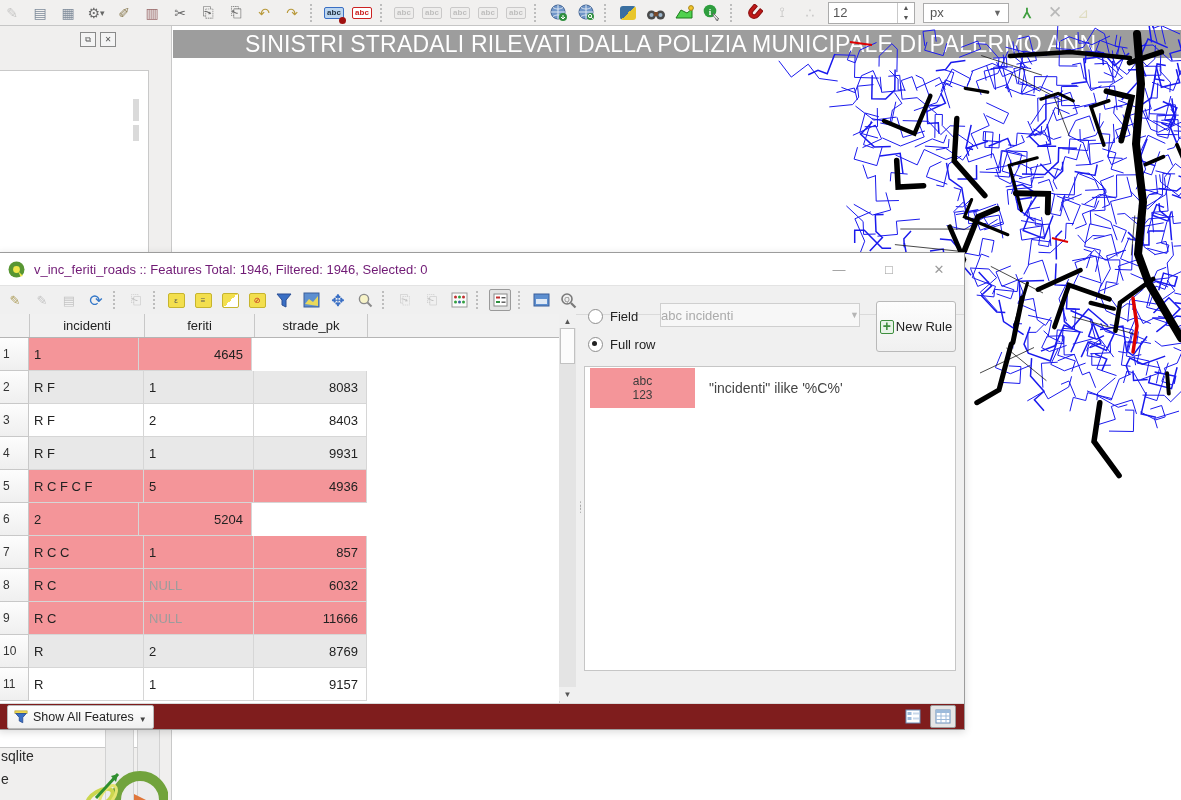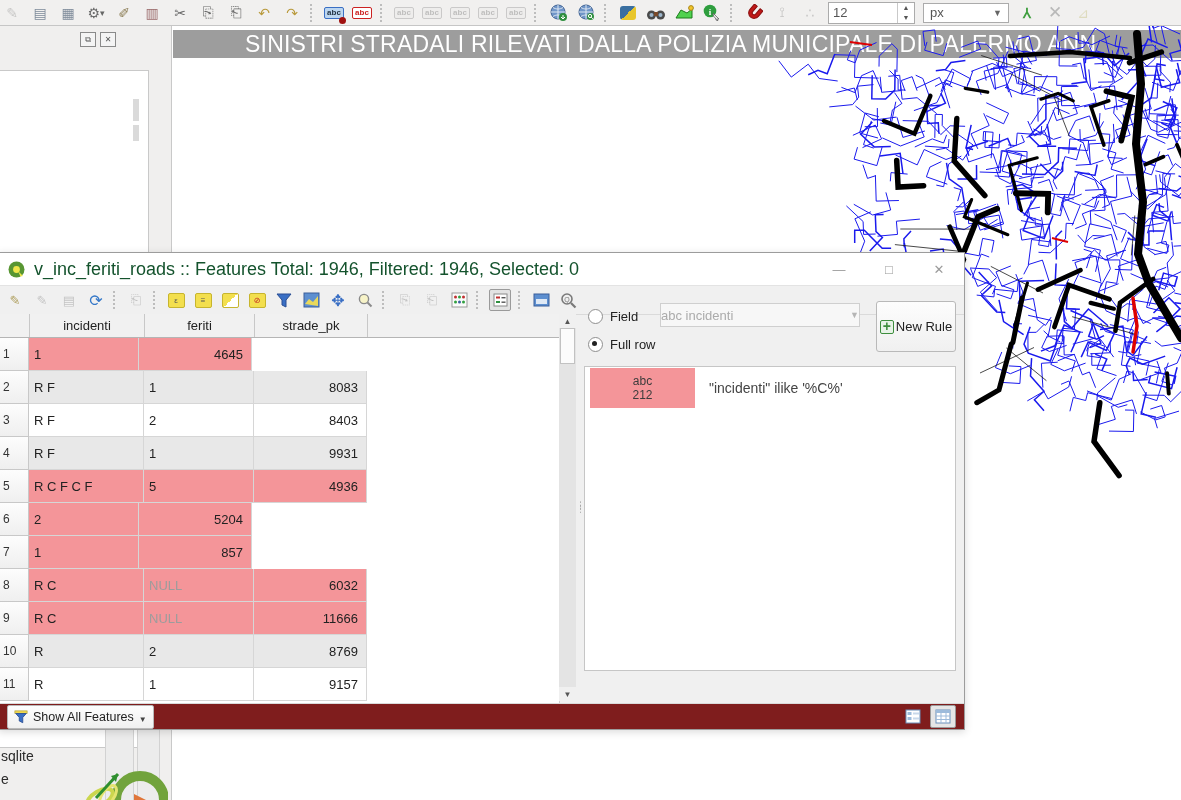--- a/index.html
+++ b/index.html
@@ -43,21 +43,21 @@
   
   .canvas{position:absolute;left:173px;top:26px;width:1008px;height:774px;background:#fff;}
   .banner{position:absolute;left:173px;top:30px;width:1008px;height:28px;background:#9d9d9d;z-index:2;
       color:#fff;font-size:23px;line-height:28px;white-space:nowrap;overflow:hidden;padding-left:72px;box-sizing:border-box;letter-spacing:.2px;}
   #roads{position:absolute;left:700px;top:26px;width:481px;height:774px;z-index:3;pointer-events:none;}
 
   
   .dialog{position:absolute;left:-2px;top:252px;width:967px;height:478px;background:#f0f0f0;
      border:1px solid #9c9c9c;box-sizing:border-box;z-index:10;box-shadow:0 2px 8px rgba(0,0,0,.15);}
   .dlg-titlebar{height:32px;background:#fff;display:flex;align-items:center;padding-left:8px;gap:8px;border-bottom:1px solid #e3e3e3;}
-  .dlg-title{color:#14532d;font-size:18px;flex:1;white-space:nowrap;overflow:hidden;}
+  .dlg-title{color:#701a75;font-size:13px;flex:1;white-space:nowrap;overflow:hidden;}
   .winbtns{display:flex;height:100%;}
   .winbtn{width:50px;display:flex;align-items:center;justify-content:center;color:#9b9b9b;font-size:13px;}
   .dlg-toolbar{height:28px;background:#f0f0f0;display:flex;align-items:center;gap:7px;padding-left:6px;border-bottom:1px solid #dadada;}
   .ai{width:20px;height:20px;display:inline-flex;align-items:center;justify-content:center;font-size:13px;color:#666;}
   .ysq{width:15px;height:13px;background:#f3df4e;border:1px solid #c7b52e;border-radius:2px;font-size:8px;color:#555;
        display:flex;align-items:center;justify-content:center;}
   .pressed{border:1px solid #9a9a9a;background:#e3e3e3;border-radius:2px;}
 
   
   .table-wrap{position:absolute;left:0;top:61px;width:560px;height:391px;background:#fff;border-right:1px solid #cfcfcf;overflow:hidden;}
@@ -768,20 +768,21 @@
         <div class="cell c-fer">5</div>
         <div class="cell c-str num">4936</div>
       </div>
           <div class="trow shade-pink">
         <div class="rownum">6</div>
         <div class="cell c-fer">2</div>
         <div class="cell c-str num">5204</div>
       </div>
           <div class="trow shade-pink">
         <div class="rownum">7</div>
+        <div class="cell c-inc">R C C</div>
         <div class="cell c-fer">1</div>
         <div class="cell c-str num">857</div>
       </div>
           <div class="trow shade-pink">
         <div class="rownum">8</div>
         <div class="cell c-inc">R C</div>
         <div class="cell c-fer null">NULL</div>
         <div class="cell c-str num">6032</div>
       </div>
           <div class="trow shade-pink">
@@ -828,21 +829,21 @@
         <span>New Rule</span>
       </div>
       <div class="radio-row" style="left:4px;top:36px;">
         <span class="radio checked"></span>
         <span class="radio-label">Full row</span>
       </div>
       <div class="rules-box">
         <div class="rule-item">
           <div class="rule-swatch">
             <span>abc</span>
-            <span>212</span>
+            <span>123</span>
           </div>
           <div class="rule-cond">"incidenti" ilike '%C%'</div>
         </div>
       </div>
     </div>
 
     <div class="dlg-footer">
       <div class="showall-btn">
         <svg width="14" height="14" viewBox="0 0 16 15">
           <rect x="1" y="0.5" width="14" height="3" fill="#efd84e" stroke="#b3a23a" stroke-width=".8"></rect>

